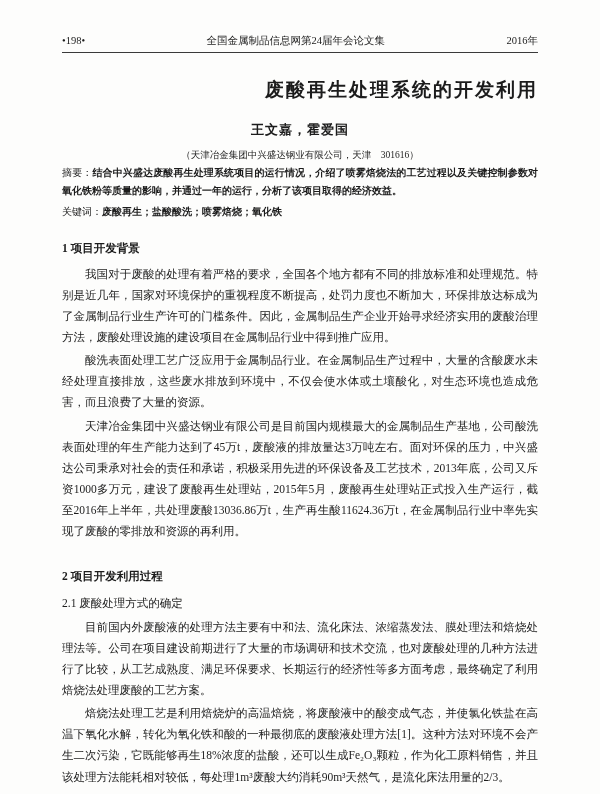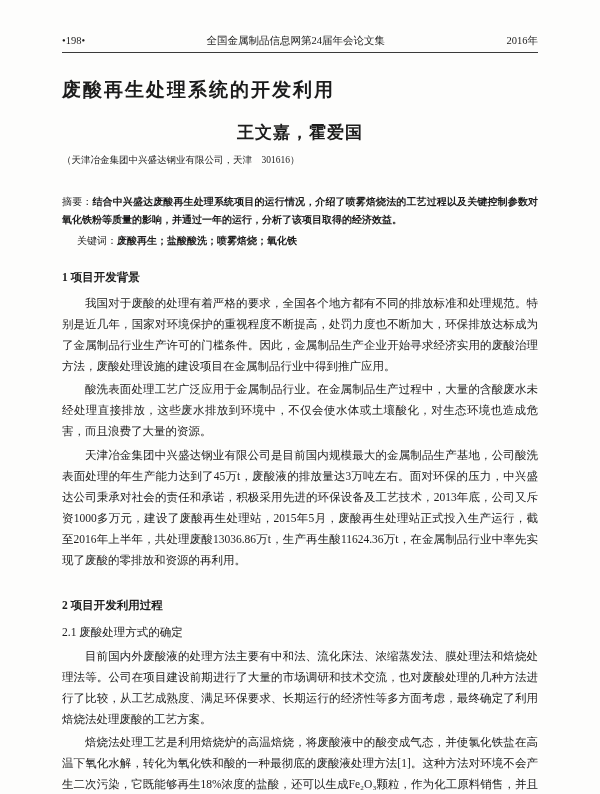--- a/index.html
+++ b/index.html
@@ -18,46 +18,46 @@
   .running-head {
     display: flex;
     justify-content: space-between;
     align-items: baseline;
     font-size: 10.5px;
     padding-bottom: 4px;
     border-bottom: 1px solid #3a3a3a;
   }
   .running-head .center { flex: 1; text-align: center; }
   .paper-title {
-    text-align: left;
+    text-align: right;
     font-size: 19px;
     font-weight: bold;
     letter-spacing: 2px;
     margin: 24px 0 18px 0;
   }
   .authors {
     text-align: center;
-    font-size: 17px;
+    font-size: 13px;
     font-weight: bold;
     margin: 0 0 10px 0;
     letter-spacing: 1px;
   }
   .affiliation {
-    text-align: left;
+    text-align: center;
     font-size: 9.5px;
-    margin: 0 0 26px 0;
+    margin: 0 0 2px 0;
   }
   .abstract, .keywords {
     font-size: 10px;
     font-weight: bold;
     line-height: 1.75;
     text-align: justify;
     margin: 0 0 4px 0;
   }
-  .keywords { margin-bottom: 0; margin-left: 15px; }
+  .keywords { margin-bottom: 0; }
   .inline-label { font-weight: normal; }
   .sec-heading {
     font-size: 11.5px;
     font-weight: bold;
     margin: 20px 0 8px 0;
   }
   .sec2-heading { margin-top: 26px; }
   .subsec-heading {
     font-size: 11.5px;
     font-weight: normal;

